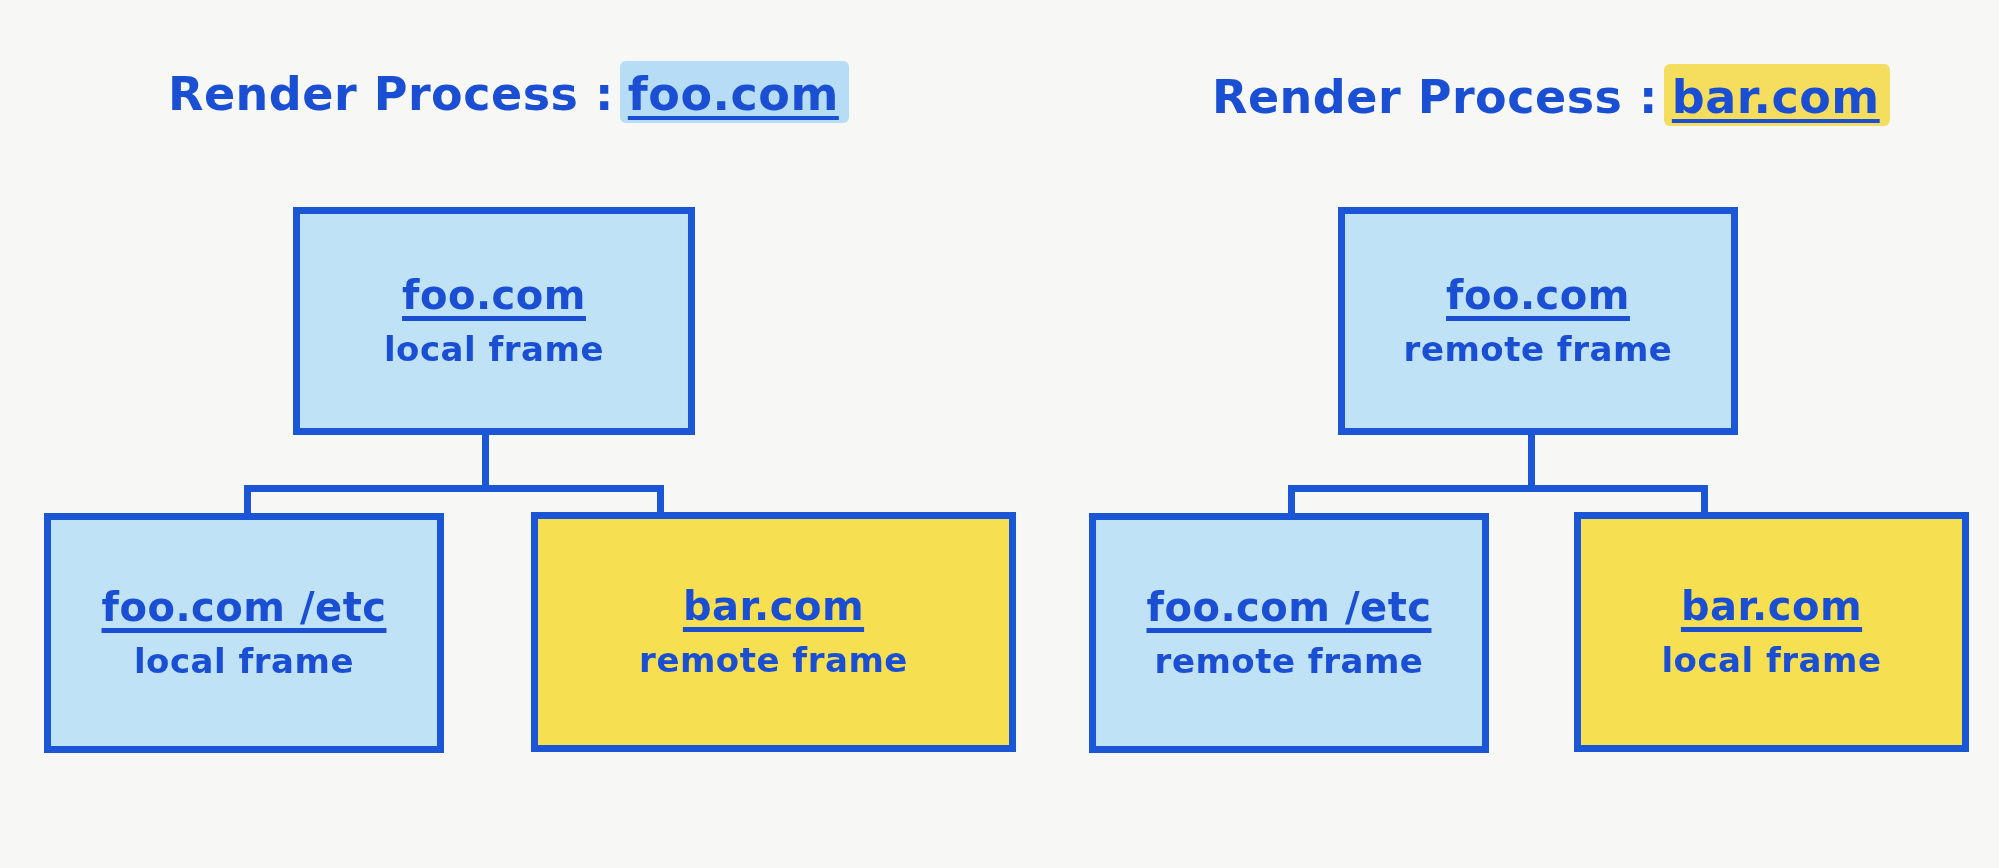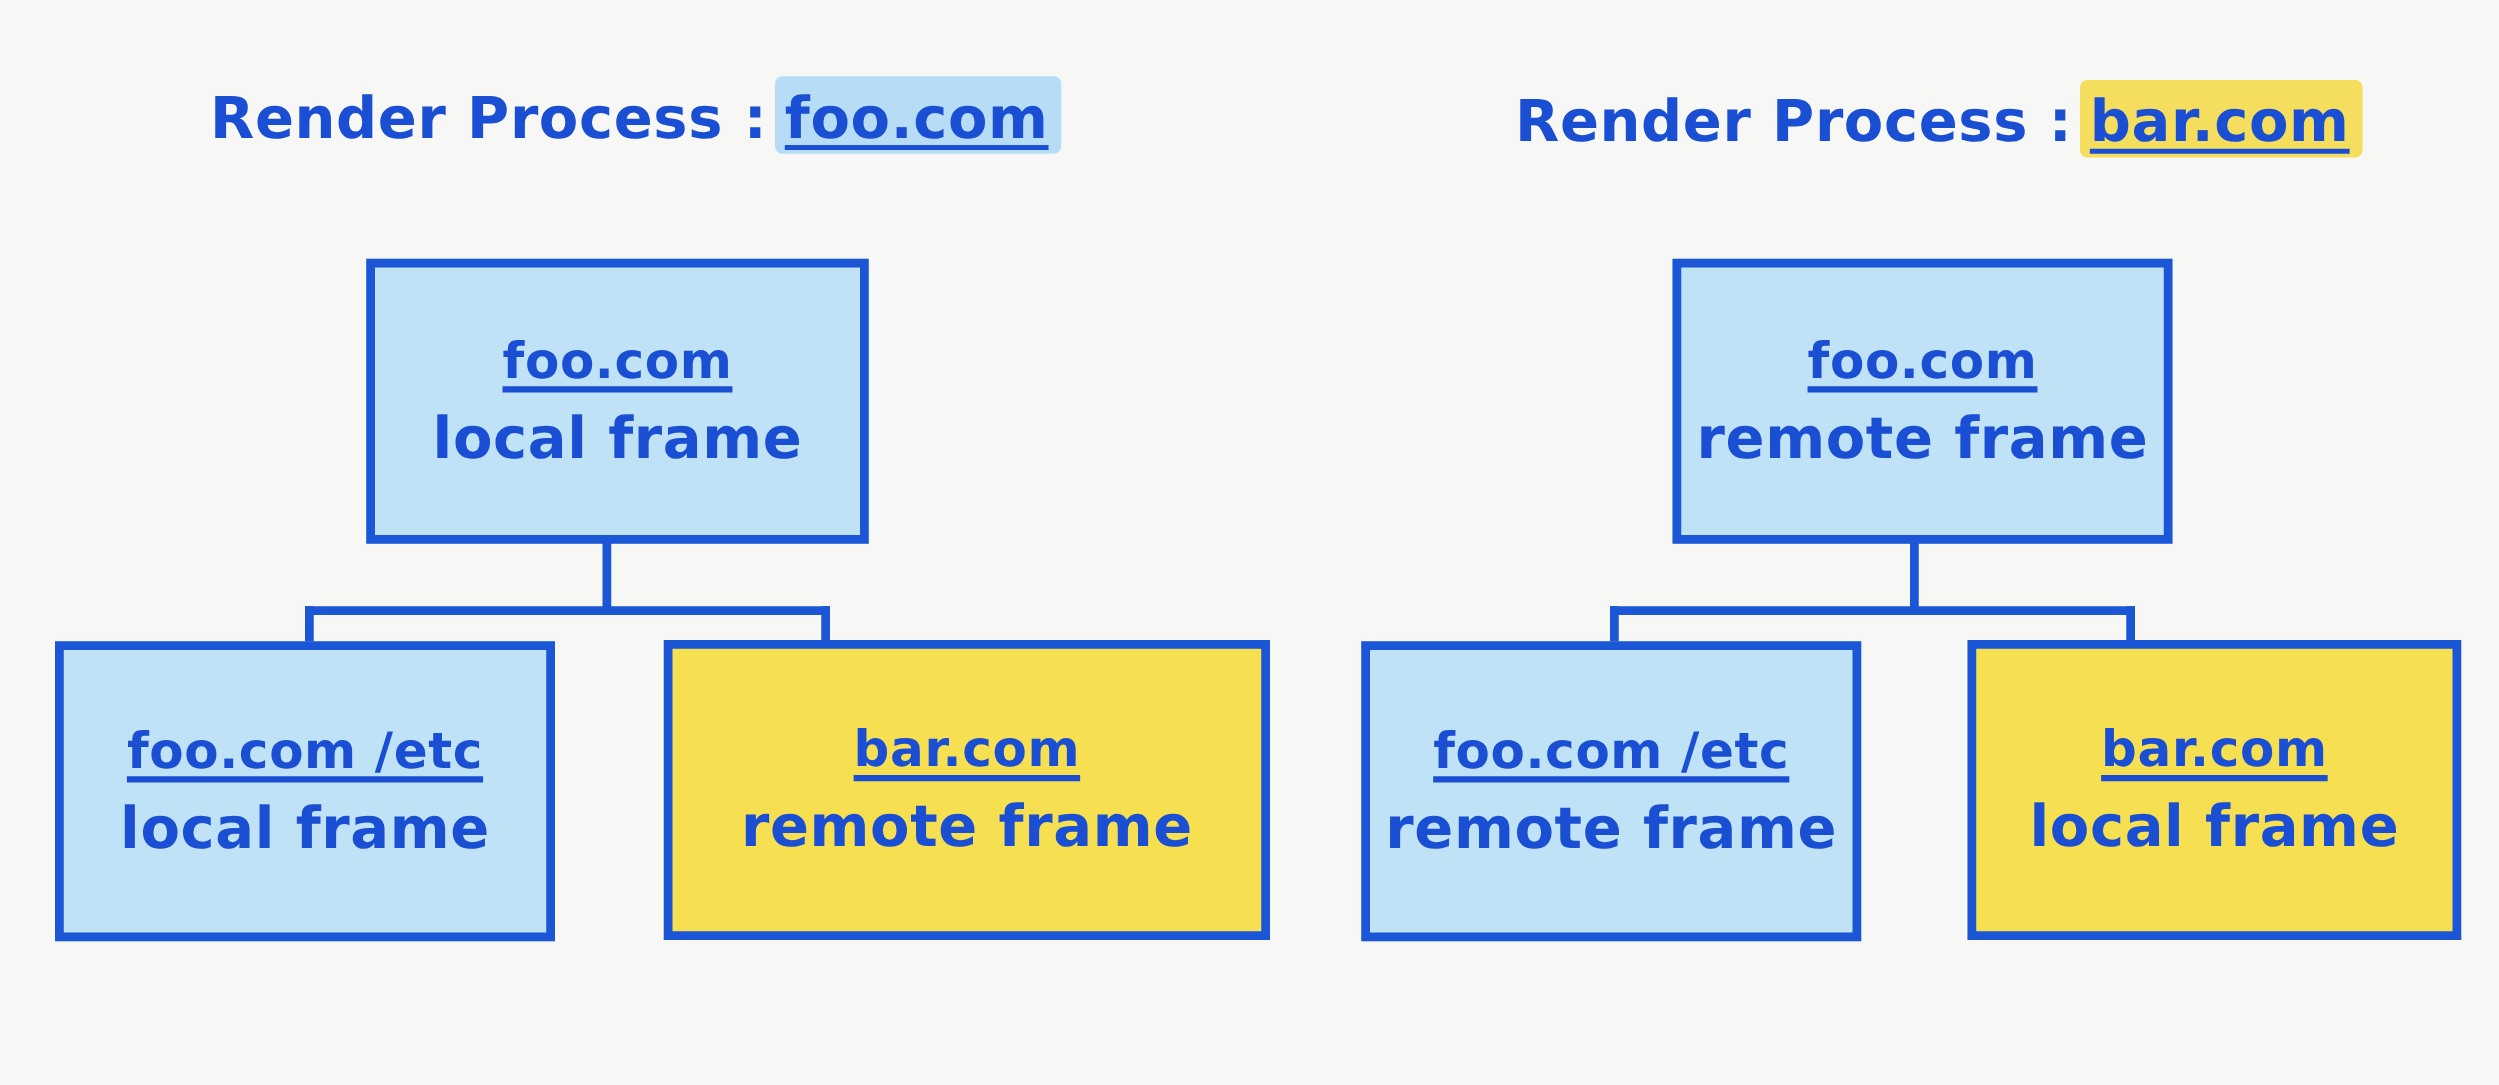--- a/index.html
+++ b/index.html
@@ -77,21 +77,21 @@
   .node .host {
     font-size: 40px;
     font-weight: bold;
     text-decoration: underline;
     text-decoration-thickness: 5px;
     text-underline-offset: 7px;
     margin-bottom: 16px;
     letter-spacing: 0.5px;
   }
   .node .kind {
-    font-size: 46px;
+    font-size: 34px;
     font-weight: bold;
     letter-spacing: 0.5px;
   }
 
   
   #node-l-root   { left: 277px;  top: 207px; width: 402px; height: 228px; }
   #node-l-child1 { left: 28px;   top: 513px; width: 400px; height: 240px; }
   #node-l-child2 { left: 515px;  top: 512px; width: 485px; height: 240px; }
 
   

